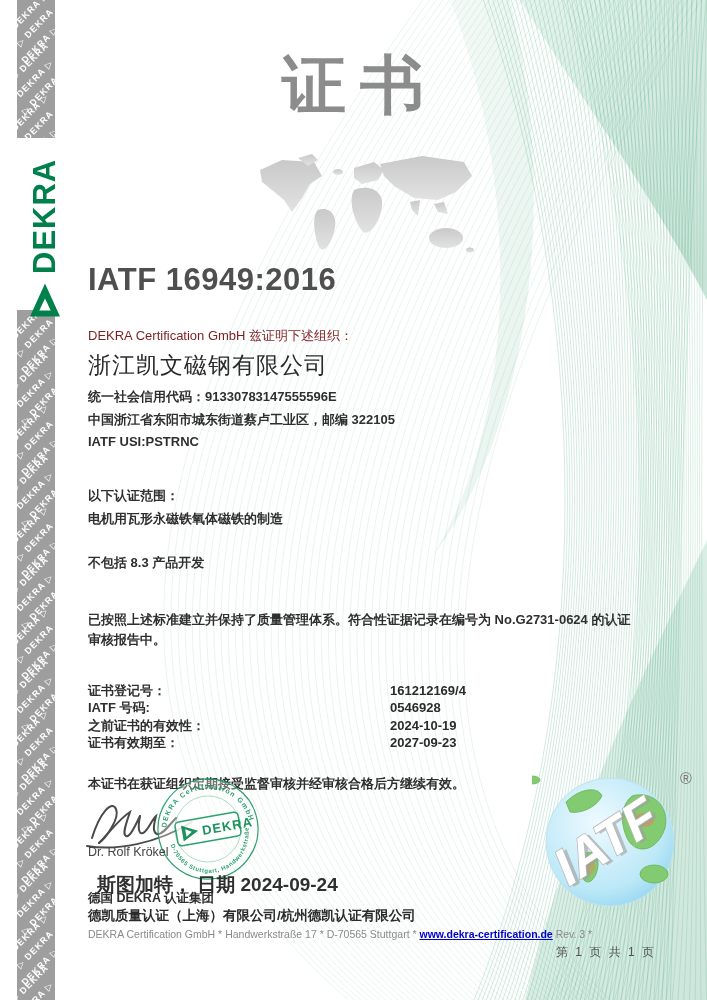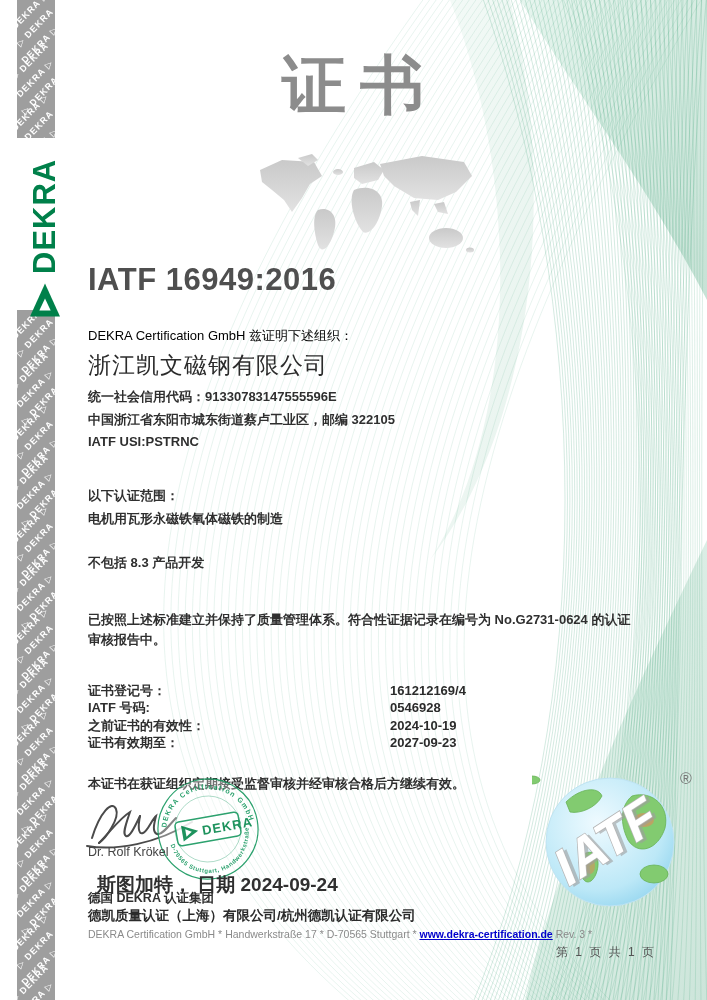--- a/index.html
+++ b/index.html
@@ -267,21 +267,21 @@
       <path d="M168,52 L178,50 L176,66 L170,60 Z"></path>
       <path d="M192,54 L202,52 L206,64 L196,62 Z"></path>
       <ellipse cx="204" cy="88" rx="17" ry="10"></ellipse>
       <ellipse cx="228" cy="100" rx="4" ry="2.5"></ellipse>
       <ellipse cx="96" cy="22" rx="5" ry="3"></ellipse>
     </g>
   </svg>
 
   <div class="std-heading">IATF 16949:2016</div>
 
-  <div class="line" style="top:327px;color:#000000;">DEKRA Certification GmbH 兹证明下述组织：</div>
+  <div class="line" style="top:327px;color:#7f1d1d;">DEKRA Certification GmbH 兹证明下述组织：</div>
   <div class="company">浙江凯文磁钢有限公司</div>
   <div class="line cn" style="top:388px;">统一社会信用代码：91330783147555596E</div>
   <div class="line cn" style="top:411px;">中国浙江省东阳市城东街道蔡卢工业区，邮编 322105</div>
   <div class="line cn" style="top:434px;">IATF USI:PSTRNC</div>
 
   <div class="line cn" style="top:487px;font-weight:700;">以下认证范围：</div>
   <div class="line cn" style="top:510px;">电机用瓦形永磁铁氧体磁铁的制造</div>
   <div class="line cn" style="top:554px;">不包括 8.3 产品开发</div>
 
   <div class="para cn" style="top:610px;">已按照上述标准建立并保持了质量管理体系。符合性证据记录在编号为 No.G2731-0624 的认证审核报告中。</div>

